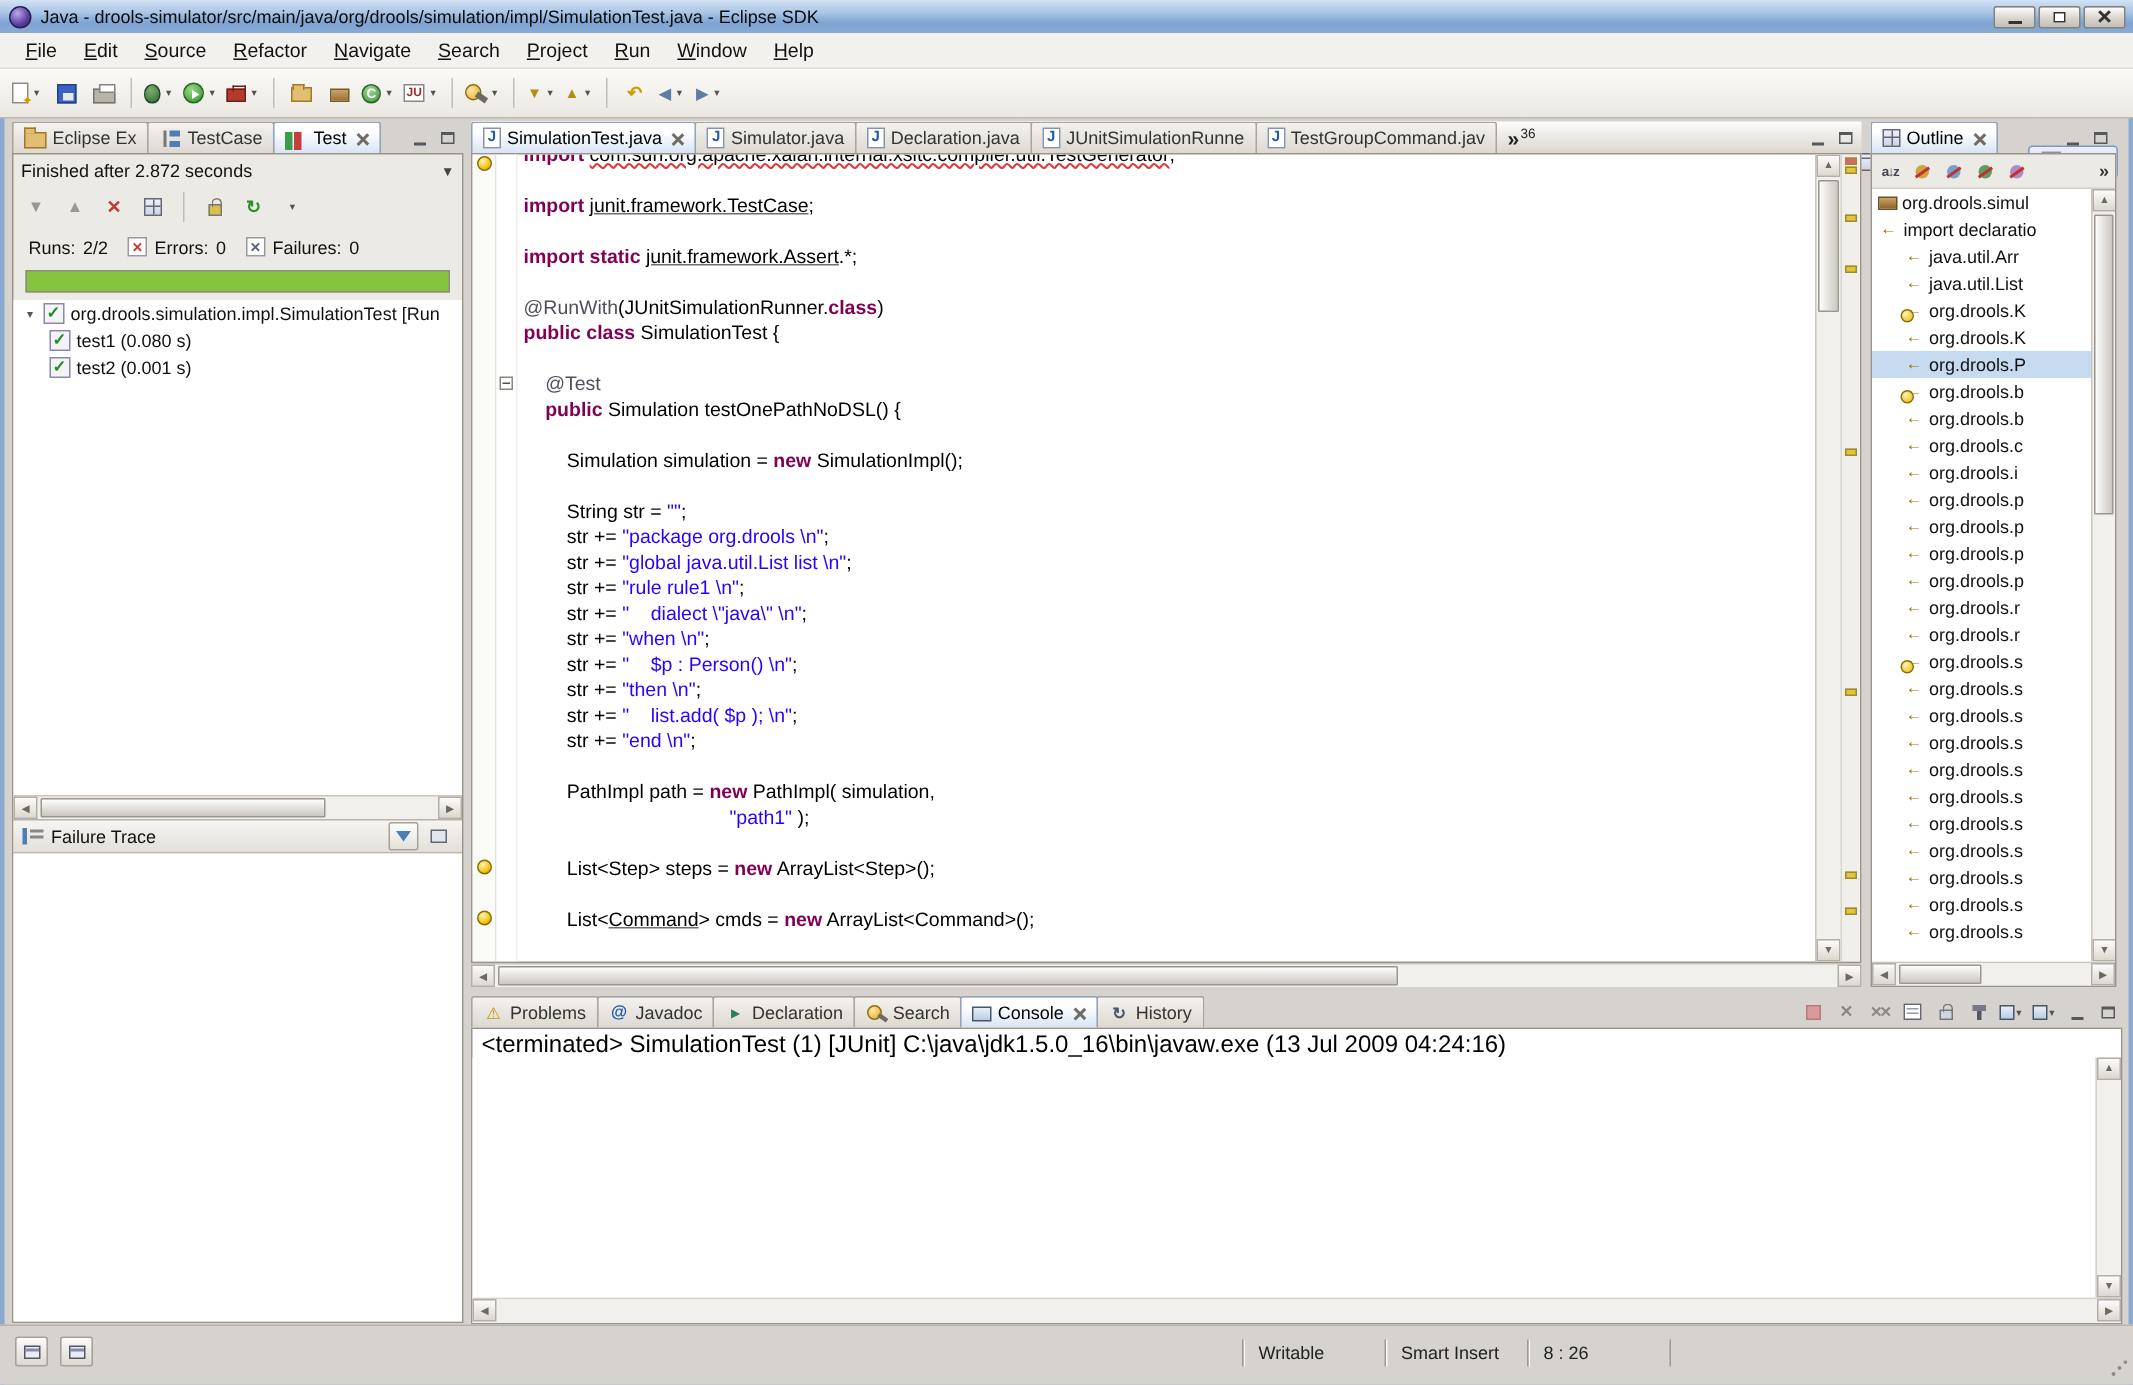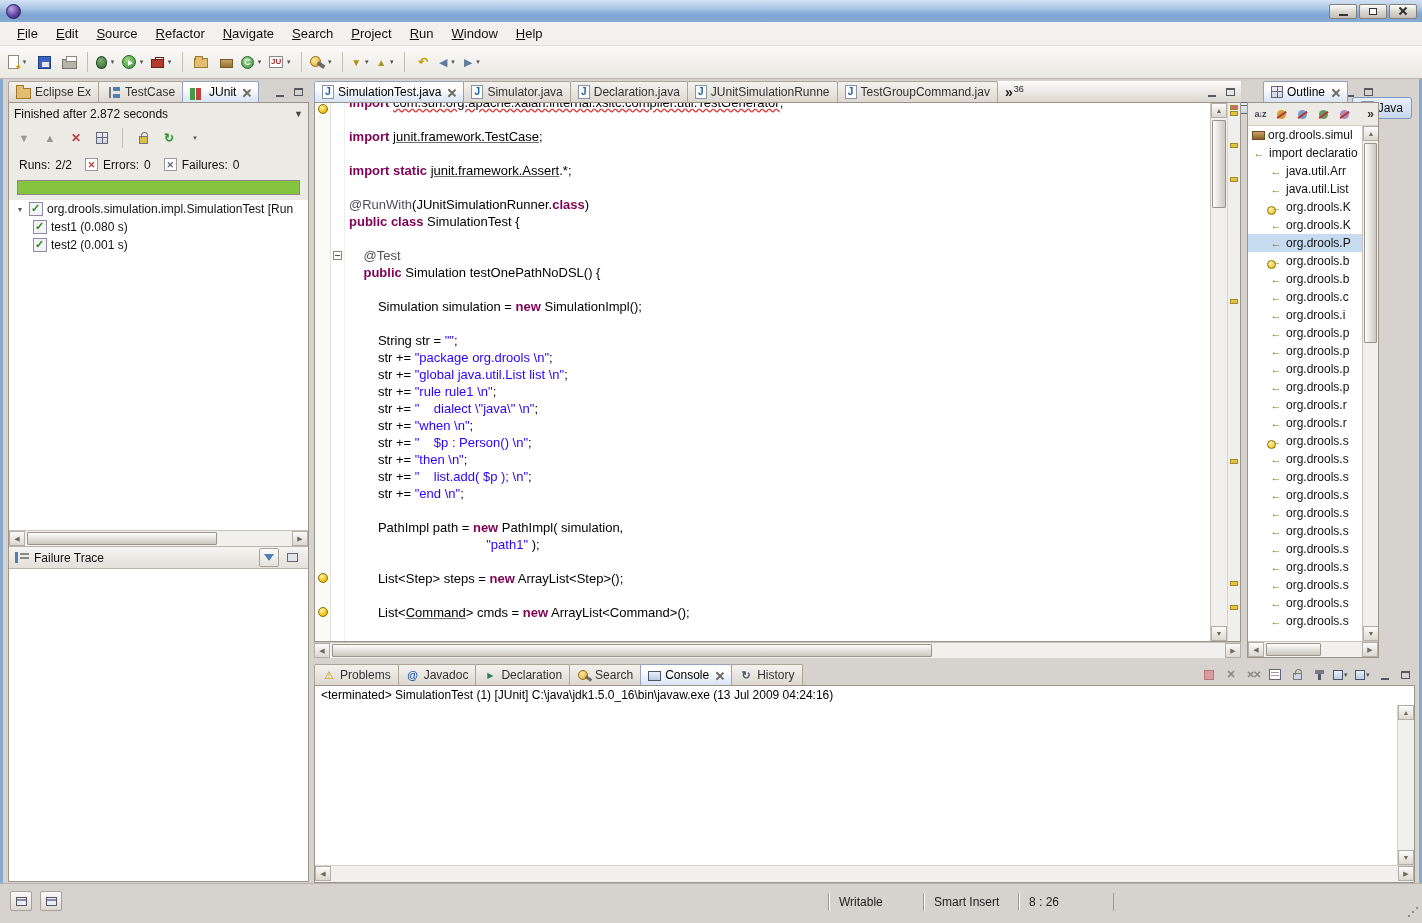--- a/index.html
+++ b/index.html
@@ -160,21 +160,21 @@
   .tok-k{color:#7f0055;font-weight:bold;}
   .tok-s{color:#2a00ff;}
   .tok-a{color:#50505a;}
   .tok-wy{color:#000;text-decoration:underline;text-decoration-color:#6f6f6f;}
   .tok-e{color:#000;text-decoration:underline;text-decoration-style:wavy;text-decoration-color:#e03a3a;}
   .overview{width:13px;background:#f1efeb;border-left:1px solid #d8d4cd;position:relative;flex:none;}
   .ovmark{position:absolute;left:2px;width:8px;height:5px;border:1px solid #9a8a30;}
   .ehs{position:absolute;left:0;right:0;bottom:0;}
 
   
-  #outline-panel{left:1247px;top:81px;width:132px;height:577px;padding-left:16px;}
+  #outline-panel{left:1247px;top:81px;width:164px;height:577px;}
   #outline-body{display:flex;flex-direction:column;}
   .otoolbar{height:23px;display:flex;align-items:center;gap:5px;padding:0 4px;border-bottom:1px solid #d4d0c8;}
   .oti{width:16px;height:16px;display:flex;align-items:center;justify-content:center;font-size:9px;color:#445;}
   .oti-sort{font-weight:bold;letter-spacing:-1px;}
   .oti-dot{width:9px;height:9px;border-radius:50%;position:relative;}
   .oti-dot::after{content:"";position:absolute;left:-1px;top:4px;width:11px;height:1.5px;background:#b33;transform:rotate(-35deg);}
   .ochev{margin-left:auto;font-size:12px;color:#333;font-weight:bold;}
   .otreewrap{flex:1;position:relative;background:#fff;overflow:hidden;}
   #outline-tree{position:absolute;left:0;top:0;right:16px;bottom:0;overflow:hidden;}
   .orow{height:18px;display:flex;align-items:center;gap:3px;font-size:12px;color:#111;white-space:nowrap;overflow:hidden;}
@@ -202,21 +202,21 @@
   .ct-x{font-size:11px;color:#8a877f;font-weight:bold;}
   .ct-xx{font-size:10px;color:#8a877f;font-weight:bold;letter-spacing:-2px;}
   .ct-clear{width:12px;height:11px;border:1px solid #667;background:#fff;position:relative;}
   .ct-clear::after{content:"";position:absolute;left:1px;top:2px;width:8px;height:1px;background:#99a;box-shadow:0 3px 0 #99a;}
   .ct-lock{width:9px;height:7px;border:1px solid #777;background:#cfd6df;position:relative;margin-top:4px;}
   .ct-lock::before{content:"";position:absolute;left:1px;top:-5px;width:5px;height:5px;border:1px solid #777;border-bottom:none;border-radius:4px 4px 0 0;}
   .ct-pin{width:3px;height:10px;background:#556;position:relative;}
   .ct-pin::before{content:"";position:absolute;left:-3px;top:0;width:9px;height:4px;background:#778;}
   .ct-mon{width:13px;height:10px;border:1px solid #47566b;background:linear-gradient(#e8f0f8,#b9cde2);}
   .cbody{position:absolute;left:0;right:0;top:21px;bottom:0;border:1px solid #9a948a;background:#fff;display:flex;flex-direction:column;}
-  .cheader{height:19px;font-size:12px;color:#000;padding:2px 6px;white-space:nowrap;}
+  .cheader{height:19px;font-size:16px;color:#000;padding:2px 6px;white-space:nowrap;}
   .cmain{flex:1;position:relative;background:#fff;}
   .cvscroll{position:absolute;right:0;top:0;bottom:0;width:17px;display:flex;flex-direction:column;background:#f2f0ec;border-left:1px solid #d4d0c8;}
   .cvscroll .strack{flex:1;}
   .chscroll{height:17px;display:flex;background:#f2f0ec;border-top:1px solid #d4d0c8;}
 
   
   #statusbar{position:absolute;left:0;top:883px;width:1422px;height:40px;background:#d6d3ce;border-top:1px solid #b6b3ac;}
   .trimbtn{position:absolute;top:7px;width:22px;height:20px;border:1px solid #a5a19a;border-radius:2px;
     background:linear-gradient(#fcfbf9,#ddd9d1);display:flex;align-items:center;justify-content:center;}
   .trim-win{width:11px;height:9px;border:1px solid #556;background:#e8eef6;position:relative;}
@@ -228,20 +228,21 @@
                radial-gradient(circle at 7px 5px,#918d85 1px,transparent 1.6px),
                radial-gradient(circle at 11px 1px,#918d85 1px,transparent 1.6px);}
 </style>
 </head>
 <body>
 
 <div id="app">
 
   <div id="titlebar">
     <span class="app-icon"></span>
+    <span class="title-text">Java - drools-simulator/src/main/java/org/drools/simulation/impl/SimulationTest.java - Eclipse SDK</span>
     <span class="winbtns">
       <span class="winbtn">
           <span class="g-min"></span>
         </span>
       <span class="winbtn">
           <span class="g-restore"></span>
         </span>
       <span class="winbtn">
           <span class="g-x"></span>
         </span>
@@ -349,21 +350,21 @@
         <span class="vtab">
           <span class="tico i-pkgexp"></span>
           <span class="tlbl">Eclipse Ex</span>
         </span>
         <span class="vtab">
           <span class="tico i-hier"></span>
           <span class="tlbl">TestCase</span>
         </span>
         <span class="vtab active">
           <span class="tico i-junitt"></span>
-          <span class="tlbl">JUnit</span>
+          <span class="tlbl">Test</span>
           <span class="xic"></span>
         </span>
       </div>
     <div class="paneltools">
       <span class="ptool">
           <span class="pt-min"></span>
         </span>
       <span class="ptool">
           <span class="pt-max"></span>
         </span>

